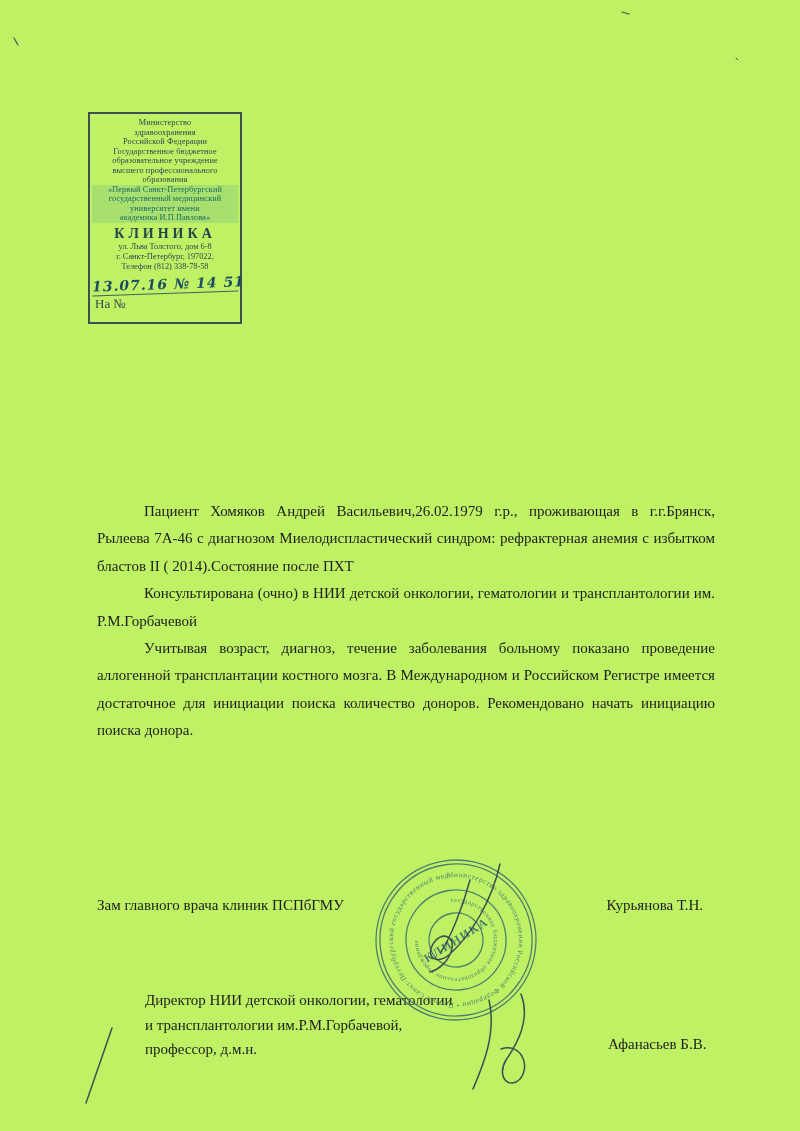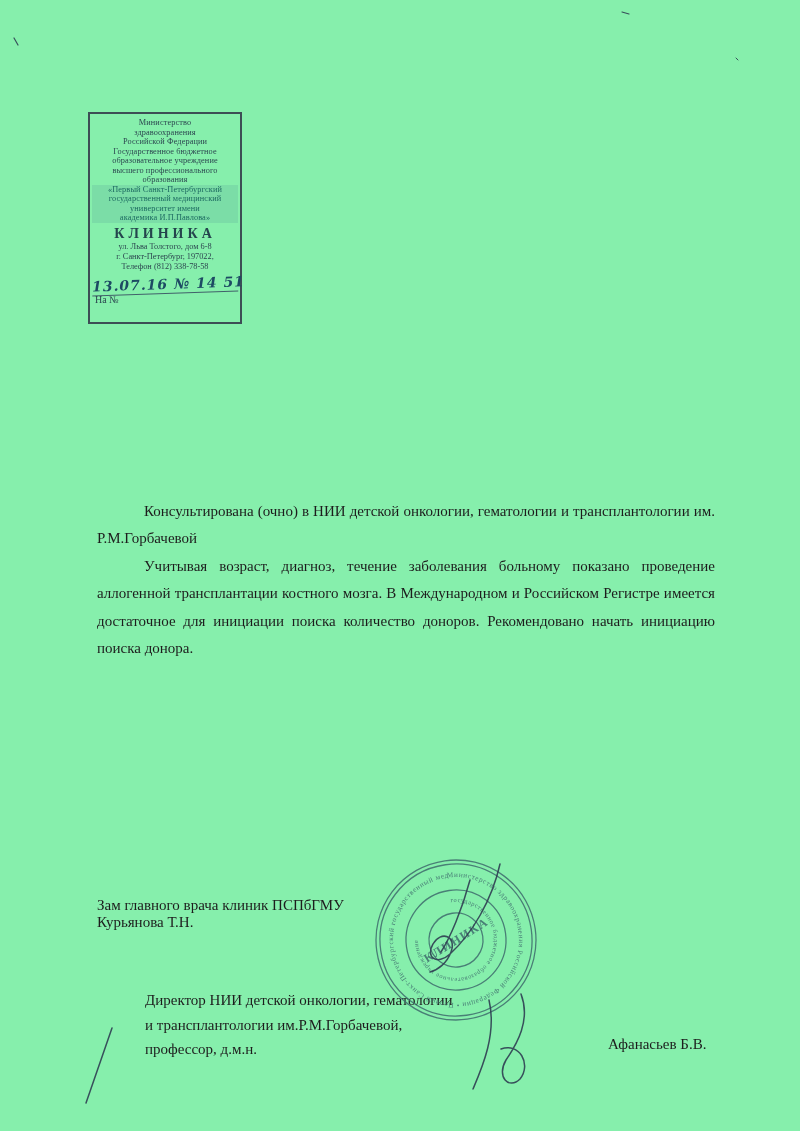--- a/index.html
+++ b/index.html
@@ -1,19 +1,19 @@
 <!DOCTYPE html>
 <html><head>
 <meta charset="utf-8">
 <style>
   * { margin:0; padding:0; box-sizing:border-box; }
   html,body { background:#ffffff; }
   .page {
     position:relative; width:800px; height:1131px; margin:0 auto;
-    background:#86efac; overflow:hidden;
+    background:#bef264; overflow:hidden;
     font-family:"Liberation Serif", serif; color:#1d1d1d;
   }
 
   
   .letterhead {
     position:absolute; left:88px; top:112px; width:154px; height:212px;
     border:2px solid #3d4e55; padding:4px 2px 2px 2px;
     text-align:center; color:#2c4750;
   }
   .lh-org-line { font-size:8.3px; line-height:9.5px; letter-spacing:0.1px; }
@@ -23,38 +23,38 @@
     margin-top:3px; color:#24444d;
   }
   .lh-addr { font-size:8.3px; line-height:10px; }
   .lh-handrow {
     margin-top:4px; border-bottom:1px solid #41606a; padding-bottom:1px;
     font-family:"DejaVu Serif", serif; font-style:italic; font-weight:bold;
     font-size:14px; color:#1d4a63; letter-spacing:1px;
     transform:rotate(-2deg); white-space:nowrap;
   }
   .lh-no {
-    position:absolute; left:5px; bottom:17px; font-size:10px; color:#2c4750;
+    position:absolute; left:5px; bottom:10px; font-size:13px; color:#2c4750;
   }
 
   
   .doc-title {
     position:absolute; left:80px; top:428px; width:718px;
     text-align:center; font-size:15.5px; letter-spacing:0.3px;
   }
   .doc-body {
     position:absolute; left:97px; top:498px; width:618px;
     font-size:15px; line-height:27.4px; text-align:justify;
   }
   .doc-body p { text-indent:47px; }
 
   
   .sig-row1 {
     position:absolute; left:97px; top:897px; width:606px;
-    display:flex; justify-content:space-between; font-size:15px;flex-direction:column;
+    display:flex; justify-content:space-between; font-size:15px;
   }
   .sig-director {
     position:absolute; left:97px; top:988px; width:330px;
     font-size:15px; line-height:24.5px;margin-left:48px;
   }
   .sig-afanasiev {
     position:absolute; left:608px; top:1036px; font-size:15px;
   }
 
   
@@ -90,20 +90,21 @@
     <div class="lh-handrow">
       <span>13.07.16</span>
       <span>№</span>
       <span>14 51</span>
     </div>
     <div class="lh-no">На №</div>
   </div>
 
 
   <div class="doc-body">
+    <p>Пациент Хомяков Андрей Васильевич,26.02.1979 г.р., проживающая в г.г.Брянск, Рылеева 7А-46 с диагнозом Миелодиспластический синдром: рефрактерная анемия с избытком бластов II ( 2014).Состояние после ПХТ</p>
     <p>Консультирована (очно) в НИИ детской онкологии, гематологии и трансплантологии им. Р.М.Горбачевой</p>
     <p>Учитывая  возраст, диагноз, течение заболевания больному показано проведение аллогенной трансплантации костного мозга. В Международном и Российском Регистре имеется достаточное для инициации поиска количество доноров. Рекомендовано начать инициацию поиска донора.</p>
   </div>
 
   <div class="sig-row1">
     <span>Зам главного  врача клиник ПСПбГМУ</span>
     <span>Курьянова Т.Н.</span>
   </div>
 
   <div class="sig-director">

